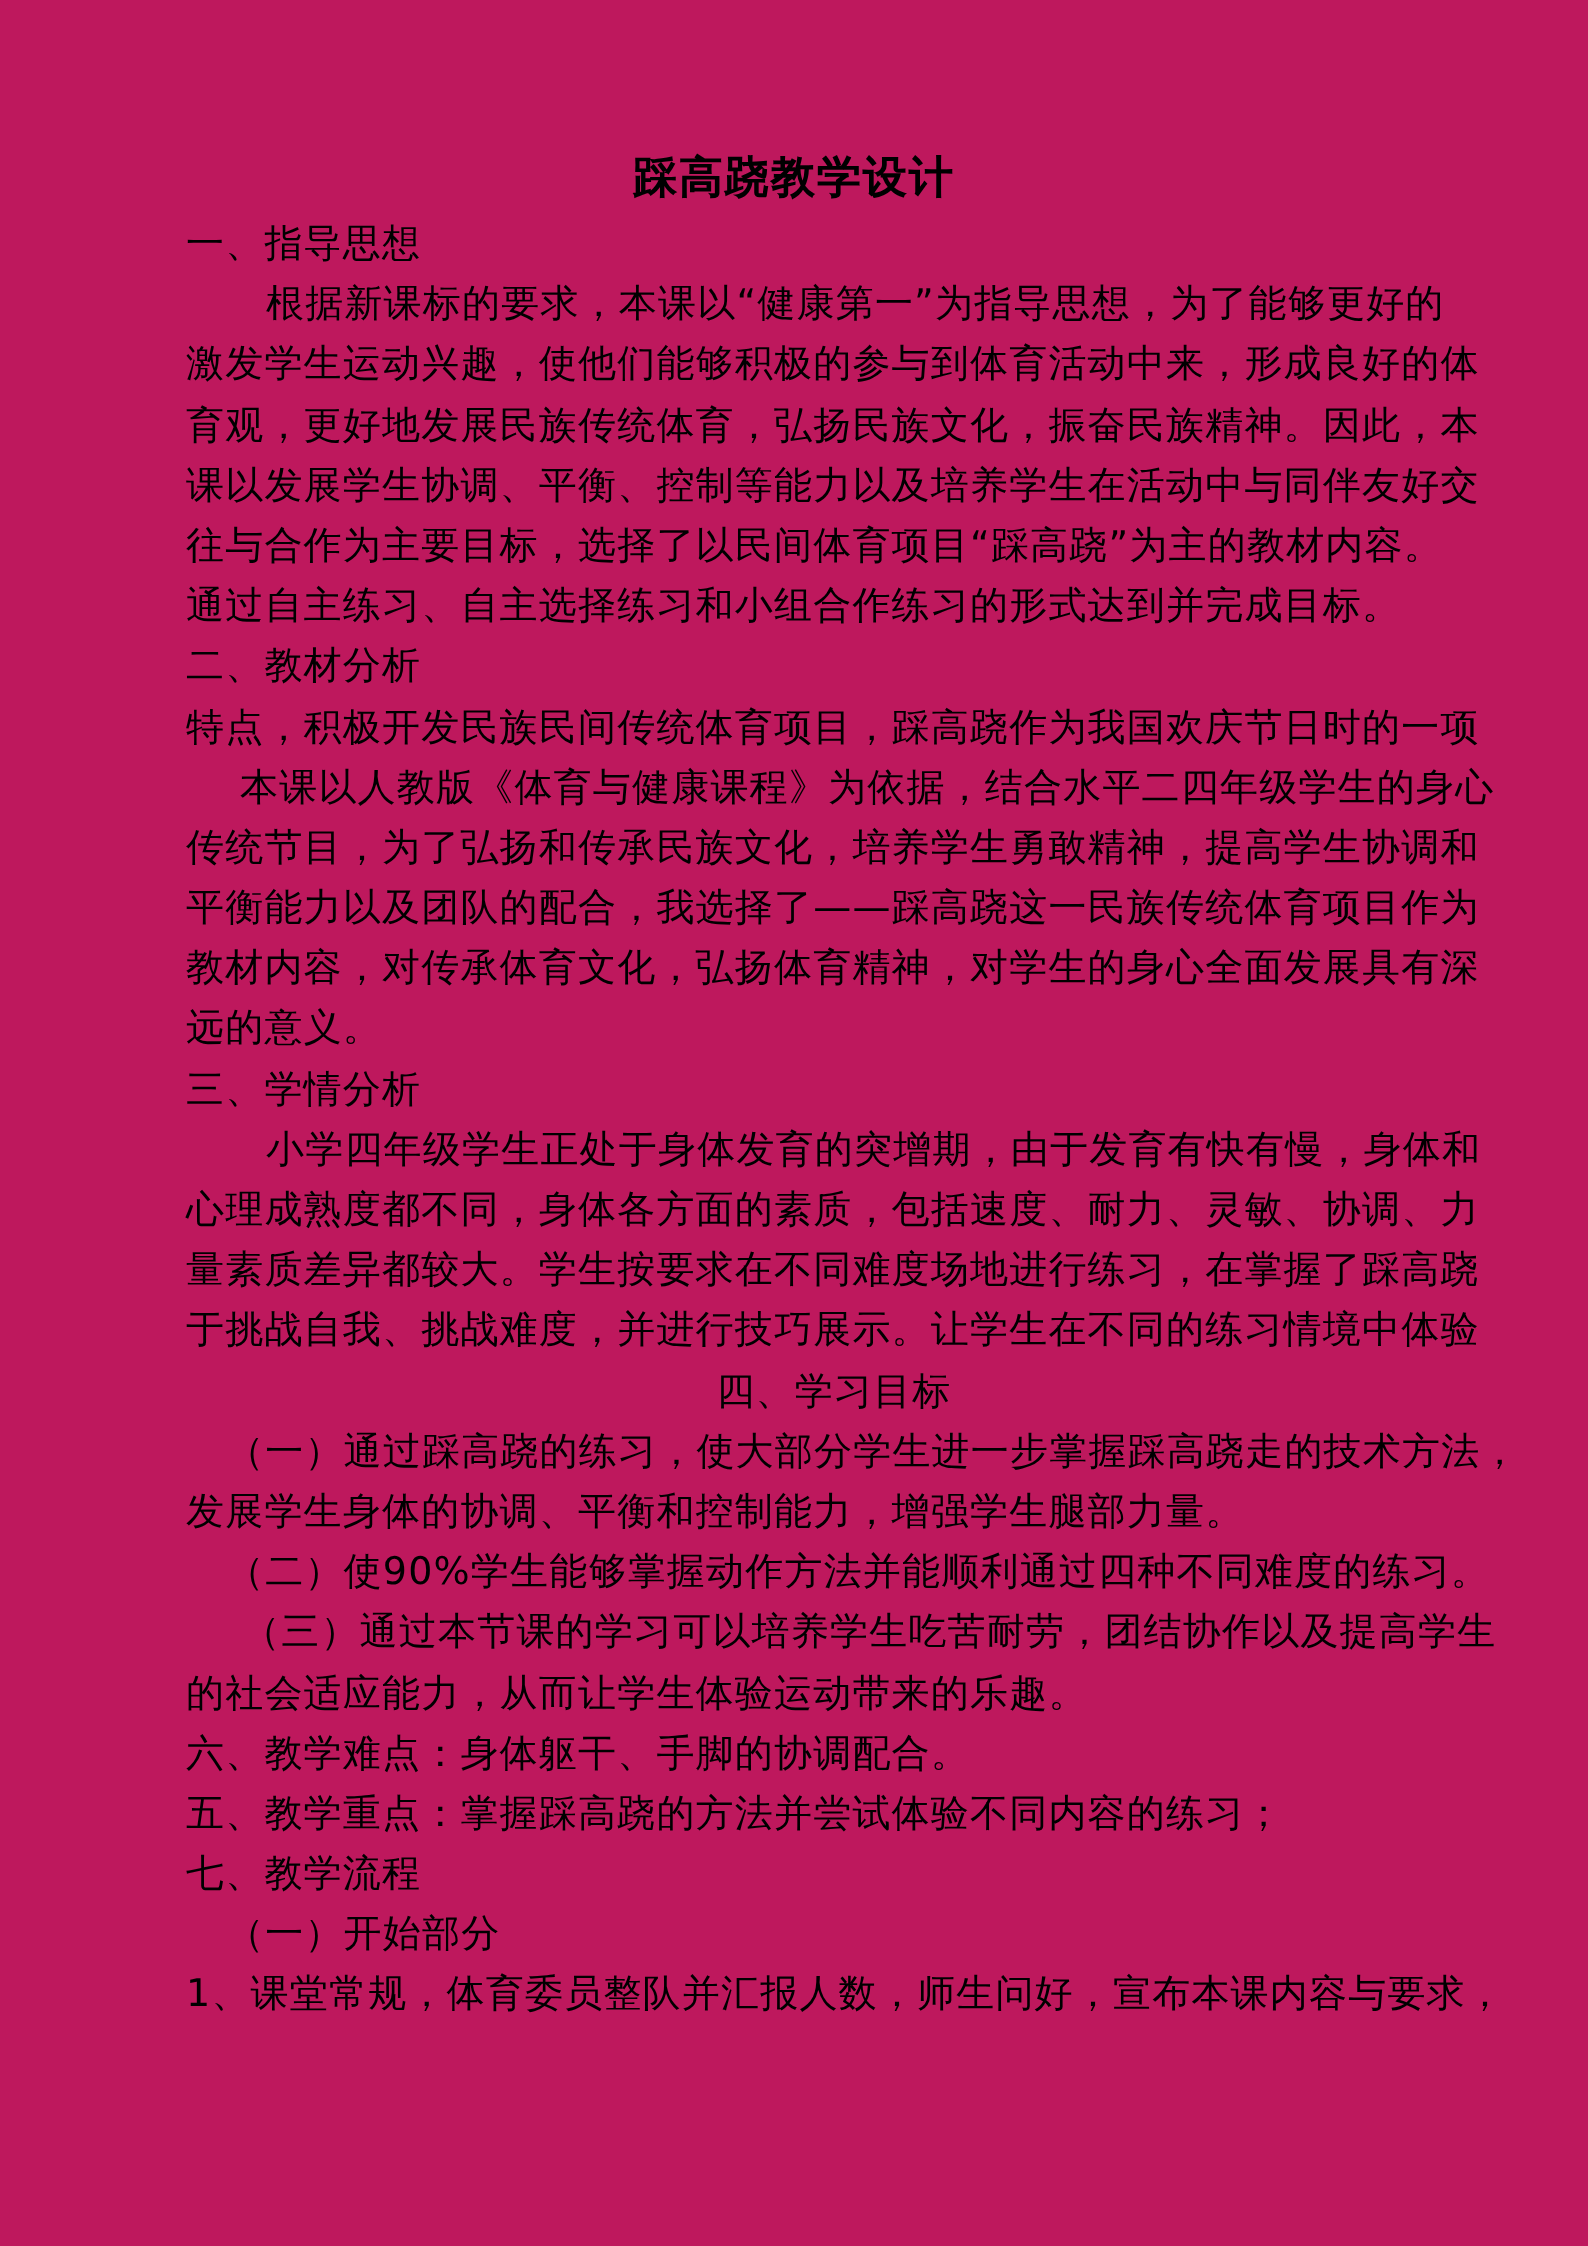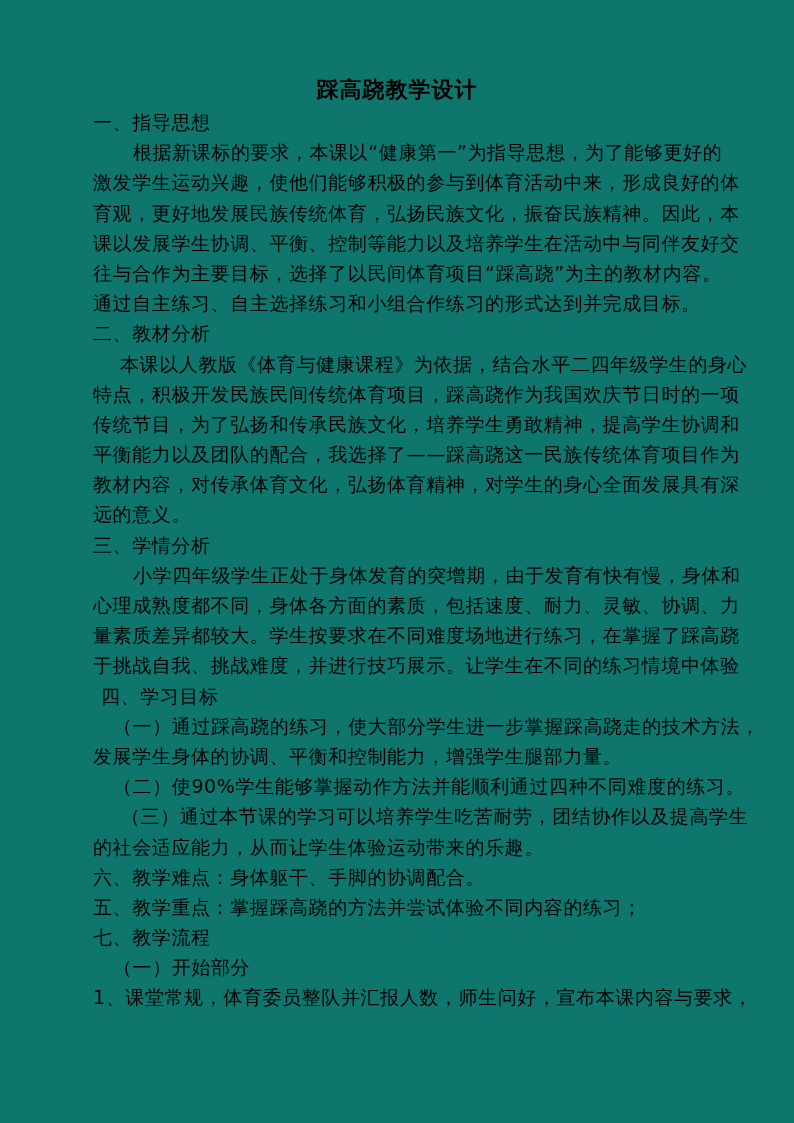--- a/index.html
+++ b/index.html
@@ -1,46 +1,46 @@
 <!DOCTYPE html>
 <html><head>
 <meta charset="utf-8">
 <style>
   html, body { margin: 0; padding: 0; background: #ffffff; }
   body { width: 794px; height: 1123px; position: relative; overflow: hidden;
          font-family: "DejaVu Sans", "Liberation Sans", sans-serif; color: #000; }
-  .page { position: absolute; left: 0; top: 0; width: 794px; height: 1123px; background: #0f766e; }
+  .page { position: absolute; left: 0; top: 0; width: 794px; height: 1123px; background: #be185d; }
   .title { position: absolute; left: 0; width: 794px; top: 74px; text-align: center;
            font-family: "DejaVu Serif", "Liberation Serif", serif; font-weight: bold;
            font-size: 22px; line-height: 30px; letter-spacing: 1px; }
   .body { position: absolute; left: 93px; top: 107px; width: 640px; }
   .line { height: 30.2px; line-height: 30.2px; font-size: 19px; white-space: nowrap;
           letter-spacing: 0.6px; }
   .ind2 { padding-left: 40px; }
   .ind1 { padding-left: 27px; }
-  .ind-h { padding-left: 8px; }
+  .ind-h { padding-left: 8px; text-align: center; }
   .ind-sub { padding-left: 20px; }
   .ind-sub2 { padding-left: 28px; text-align: center; }
 </style>
 </head>
 <body>
 
 <div class="page">
   <div class="title">踩高跷教学设计</div>
   <div class="body" id="doc-body">
       <div class="line">一、指导思想</div>
       <div class="line ind2">根据新课标的要求，本课以“健康第一”为指导思想，为了能够更好的</div>
       <div class="line">激发学生运动兴趣，使他们能够积极的参与到体育活动中来，形成良好的体</div>
       <div class="line">育观，更好地发展民族传统体育，弘扬民族文化，振奋民族精神。因此，本</div>
       <div class="line">课以发展学生协调、平衡、控制等能力以及培养学生在活动中与同伴友好交</div>
       <div class="line">往与合作为主要目标，选择了以民间体育项目“踩高跷”为主的教材内容。</div>
       <div class="line">通过自主练习、自主选择练习和小组合作练习的形式达到并完成目标。</div>
       <div class="line">二、教材分析</div>
+      <div class="line">特点，积极开发民族民间传统体育项目，踩高跷作为我国欢庆节日时的一项</div>
       <div class="line ind1">本课以人教版《体育与健康课程》为依据，结合水平二四年级学生的身心</div>
-      <div class="line">特点，积极开发民族民间传统体育项目，踩高跷作为我国欢庆节日时的一项</div>
       <div class="line">传统节目，为了弘扬和传承民族文化，培养学生勇敢精神，提高学生协调和</div>
       <div class="line">平衡能力以及团队的配合，我选择了——踩高跷这一民族传统体育项目作为</div>
       <div class="line">教材内容，对传承体育文化，弘扬体育精神，对学生的身心全面发展具有深</div>
       <div class="line">远的意义。</div>
       <div class="line">三、学情分析</div>
       <div class="line ind2">小学四年级学生正处于身体发育的突增期，由于发育有快有慢，身体和</div>
       <div class="line">心理成熟度都不同，身体各方面的素质，包括速度、耐力、灵敏、协调、力</div>
       <div class="line">量素质差异都较大。学生按要求在不同难度场地进行练习，在掌握了踩高跷</div>
       <div class="line">于挑战自我、挑战难度，并进行技巧展示。让学生在不同的练习情境中体验</div>
       <div class="line ind-h">四、学习目标</div>

